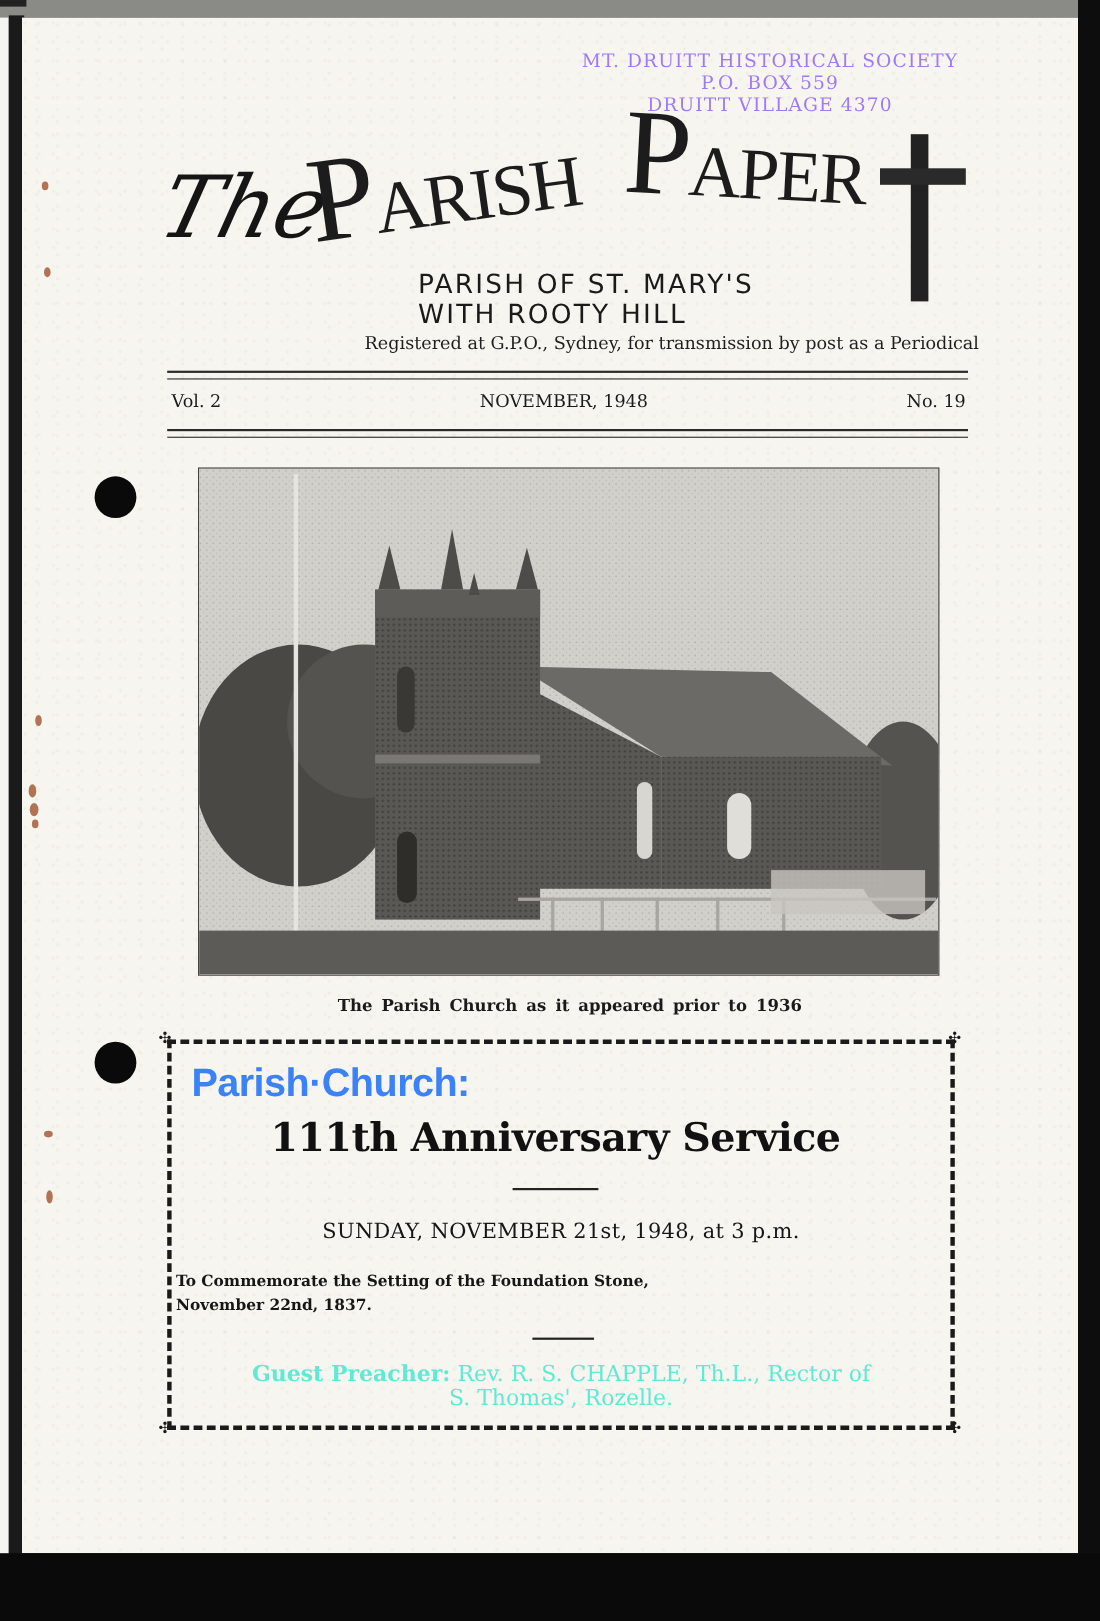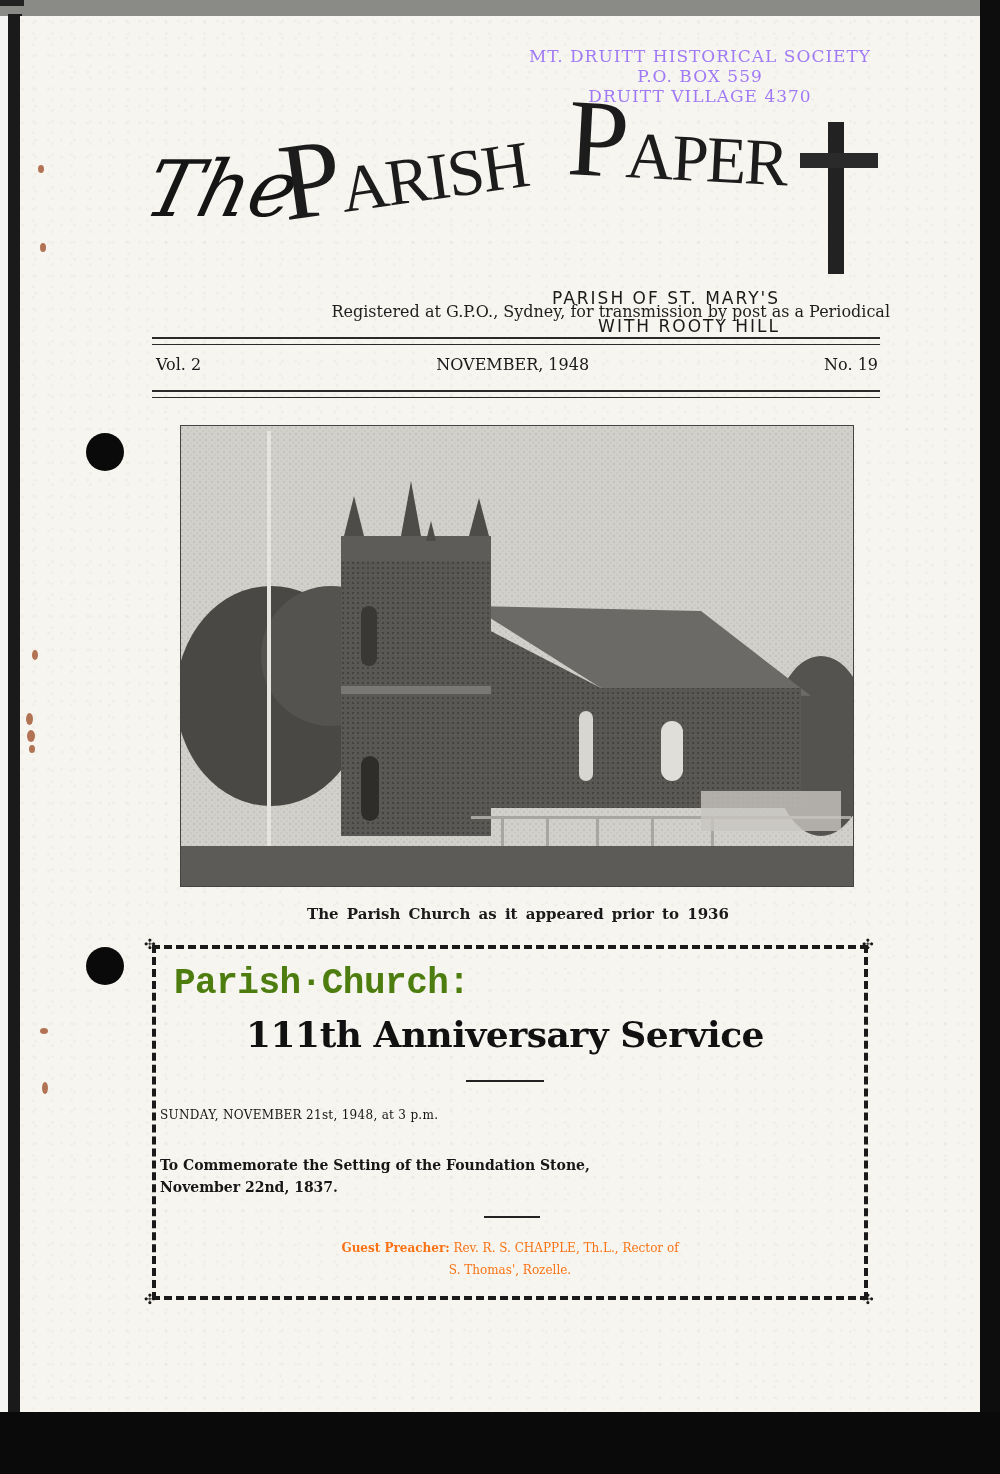--- a/index.html
+++ b/index.html
@@ -43,23 +43,23 @@
     .masthead-parish .small, .masthead-paper .small { font-size: 66px; }
     .masthead-paper {
       position: absolute; left: 565px; top: 82px; font-family: "Liberation Serif", serif;
       font-size: 110px; color: #1c1c1c; line-height: 1; letter-spacing: -2px;
       transform: rotate(3deg); transform-origin: left bottom;
     }
     .cross-v { position: absolute; left: 828px; top: 122px; width: 16px; height: 152px; background: #222; }
     .cross-h { position: absolute; left: 800px; top: 153px; width: 78px; height: 15px; background: #2a2a2a; }
 
     .subtitle {
-      position: absolute; left: 380px; top: 244px; width: 400px; text-align: right;
-      font-family: "DejaVu Sans", sans-serif; font-size: 17px; letter-spacing: 2px;
-      color: #1a1a1a; line-height: 28px; margin-top: 40px;
+      position: absolute; left: 380px; top: 244px; width: 400px; text-align: left;
+      font-family: "DejaVu Sans", sans-serif; font-size: 24px; letter-spacing: 2px;
+      color: #1a1a1a; line-height: 28px;
     }
     .registered {
       position: absolute; left: 150px; top: 302px; width: 740px; text-align: right;
       font-family: "DejaVu Serif", serif; font-size: 16px; color: #1e1e1e;
     }
     .dbl-rule { position: absolute; left: 152px; width: 728px; height: 5px;
       border-top: 2px solid #2a2a2a; border-bottom: 1px solid #2a2a2a; }
     .rule-1 { top: 337px; }
     .rule-2 { top: 390px; }
     .issue-line {
@@ -90,42 +90,42 @@
       box-sizing: border-box;
     }
     .corner { position: absolute; font-size: 14px; color: #1a1a1a; line-height: 1; }
     .c-tl { left: 144px; top: 937px; }
     .c-tr { left: 862px; top: 937px; }
     .c-bl { left: 144px; top: 1292px; }
     .c-br { left: 862px; top: 1292px; }
 
     .ann-title-1 {
       position: absolute; left: 174px; top: 963px;
-      font-family: Liberation Mono, monospace; font-weight: bold; font-size: 36px; color: #4d7c0f;
+      font-family: Liberation Sans, sans-serif; font-weight: bold; font-size: 36px; color: #3b82f6;
       letter-spacing: -0.5px;
     }
     .ann-title-2 {
       position: absolute; left: 246px; top: 1013px;
       font-family: "DejaVu Serif", serif; font-weight: bold; font-size: 36px; color: #111;
       letter-spacing: -0.5px;
     }
     .short-rule { position: absolute; height: 2px; background: #222; }
     .sr-1 { left: 466px; top: 1080px; width: 78px; }
     .sr-2 { left: 484px; top: 1216px; width: 56px; }
     .ann-date {
-      position: absolute; left: 160px; top: 1108px; width: 700px; text-align: left;
-      font-family: "DejaVu Serif", serif; font-size: 12px; color: #161616; letter-spacing: 0.3px;
+      position: absolute; left: 160px; top: 1108px; width: 700px; text-align: center;
+      font-family: "DejaVu Serif", serif; font-size: 19px; color: #161616; letter-spacing: 0.3px;
     }
     .ann-commem {
       position: absolute; left: 160px; top: 1154px; width: 700px; text-align: left;
       font-family: "DejaVu Serif", serif; font-weight: bold; font-size: 14px; color: #161616; line-height: 22px;
     }
     .ann-preacher {
       position: absolute; left: 160px; top: 1237px; width: 700px; text-align: center;
-      font-family: "DejaVu Serif", serif; font-size: 12px; color: #f97316; line-height: 22px;
+      font-family: "DejaVu Serif", serif; font-size: 20px; color: #5eead4; line-height: 22px;
     }
     .ann-preacher b { font-weight: bold; }
   </style>
 </head>
 <body>
 
 <div class="scan-left"></div>
 <div class="scan-top"></div>
 <div class="scan-top-left"></div>
 <div class="spine"></div>

